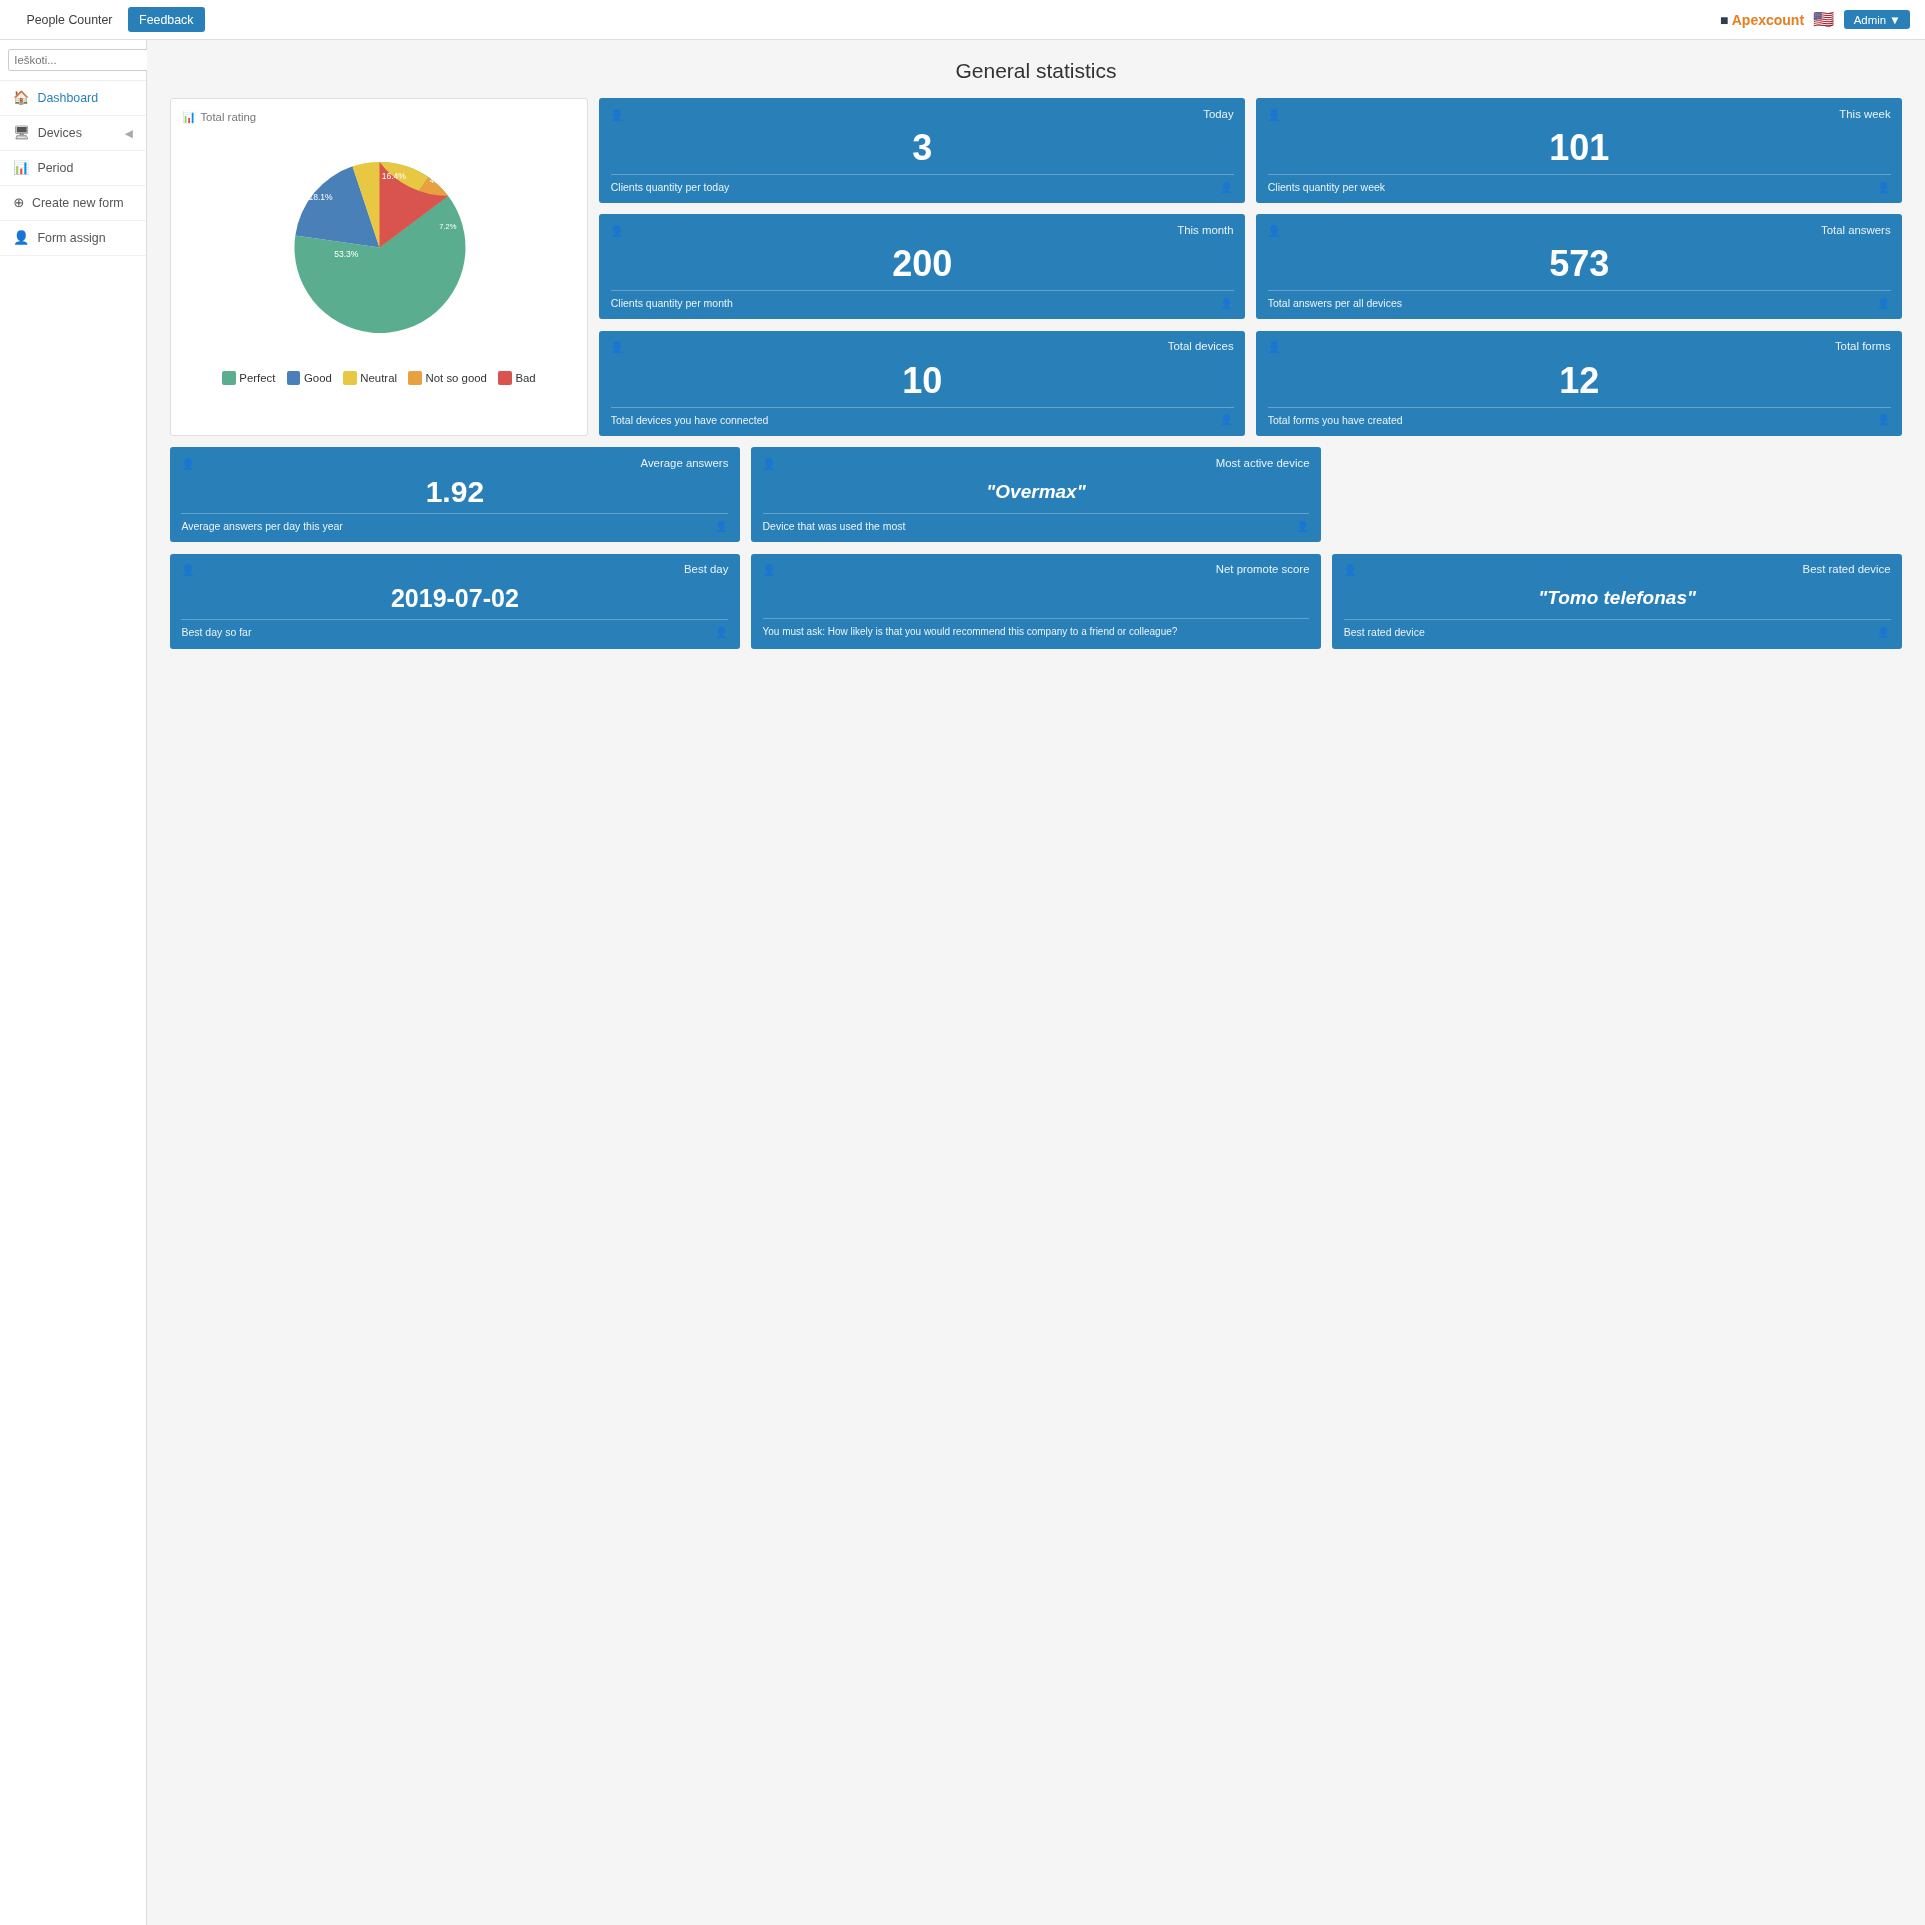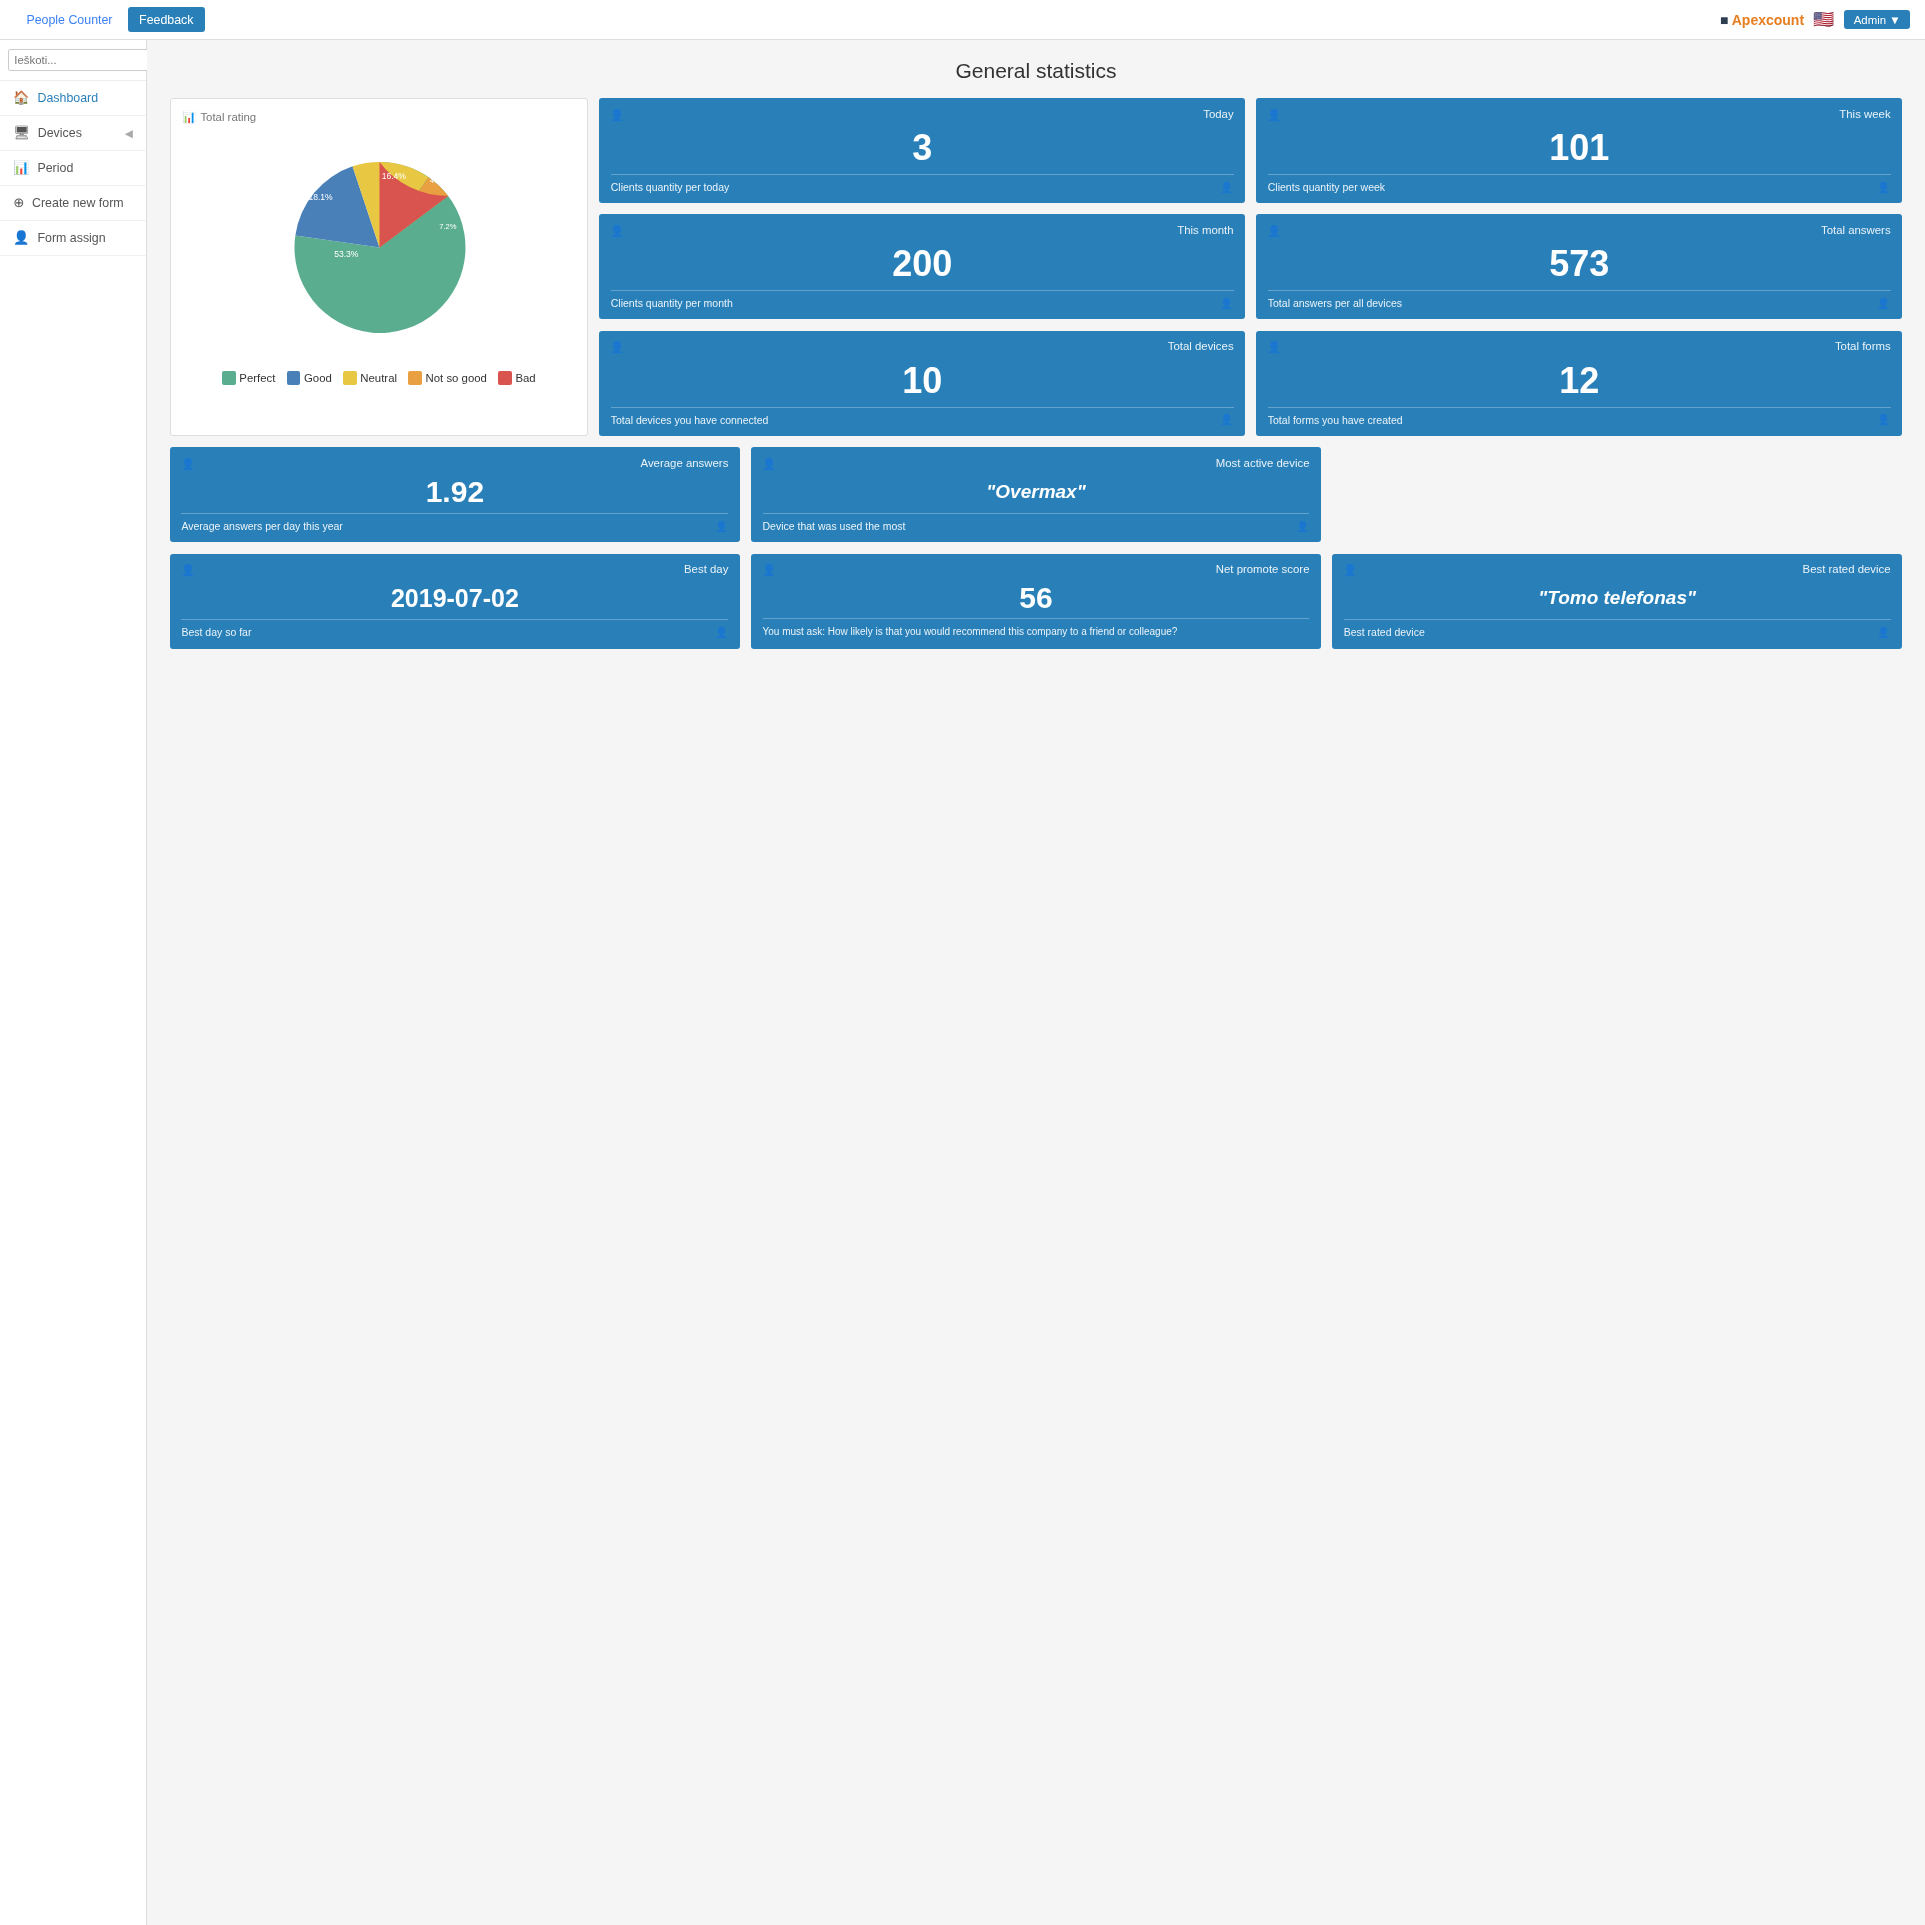--- a/index.html
+++ b/index.html
@@ -16,21 +16,21 @@
       justify-content: space-between;
     }
     .top-nav-left { display: flex; gap: 3.8px; align-items: center; }
     .tab-btn {
       padding: 5.7px 11.4px;
       border: none;
       background: transparent;
       cursor: pointer;
       font-size: 12.4px;
       border-radius: 2.9px;
-      color: #3b82f6;
+      color: #404040;
     }
     .tab-btn.active { background: #2980b9; color: #fff; }
     .tab-btn.feedback { background: #2980b9; color: #fff; border-radius: 2.9px; }
     .top-nav-right { display: flex; align-items: center; gap: 9.5px; }
     .brand-logo { font-size: 14px; font-weight: bold; color: #2c3e50; }
     .brand-logo span { color: #e67e22; }
     .flag { font-size: 17px; }
     .admin-btn { background: #2980b9; color: #fff; border: none; padding: 3.8px 9.5px; border-radius: 2.9px; cursor: pointer; font-size: 11.4px; }
 
     
@@ -456,21 +456,20 @@
           <span>Best day so far</span>
           <span>👤</span>
         </div>
       </div>
 
       <div class="info-card">
         <div class="info-card-header">
           <span>👤</span>
           <span>Net promote score</span>
         </div>
-        <div class="info-card-value">56</div>
         <div class="info-card-footer-text">
           <span>You must ask: How likely is that you would recommend this company to a friend or colleague?</span>
         </div>
       </div>
 
       <div class="info-card">
         <div class="info-card-header">
           <span>👤</span>
           <span>Best rated device</span>
         </div>

